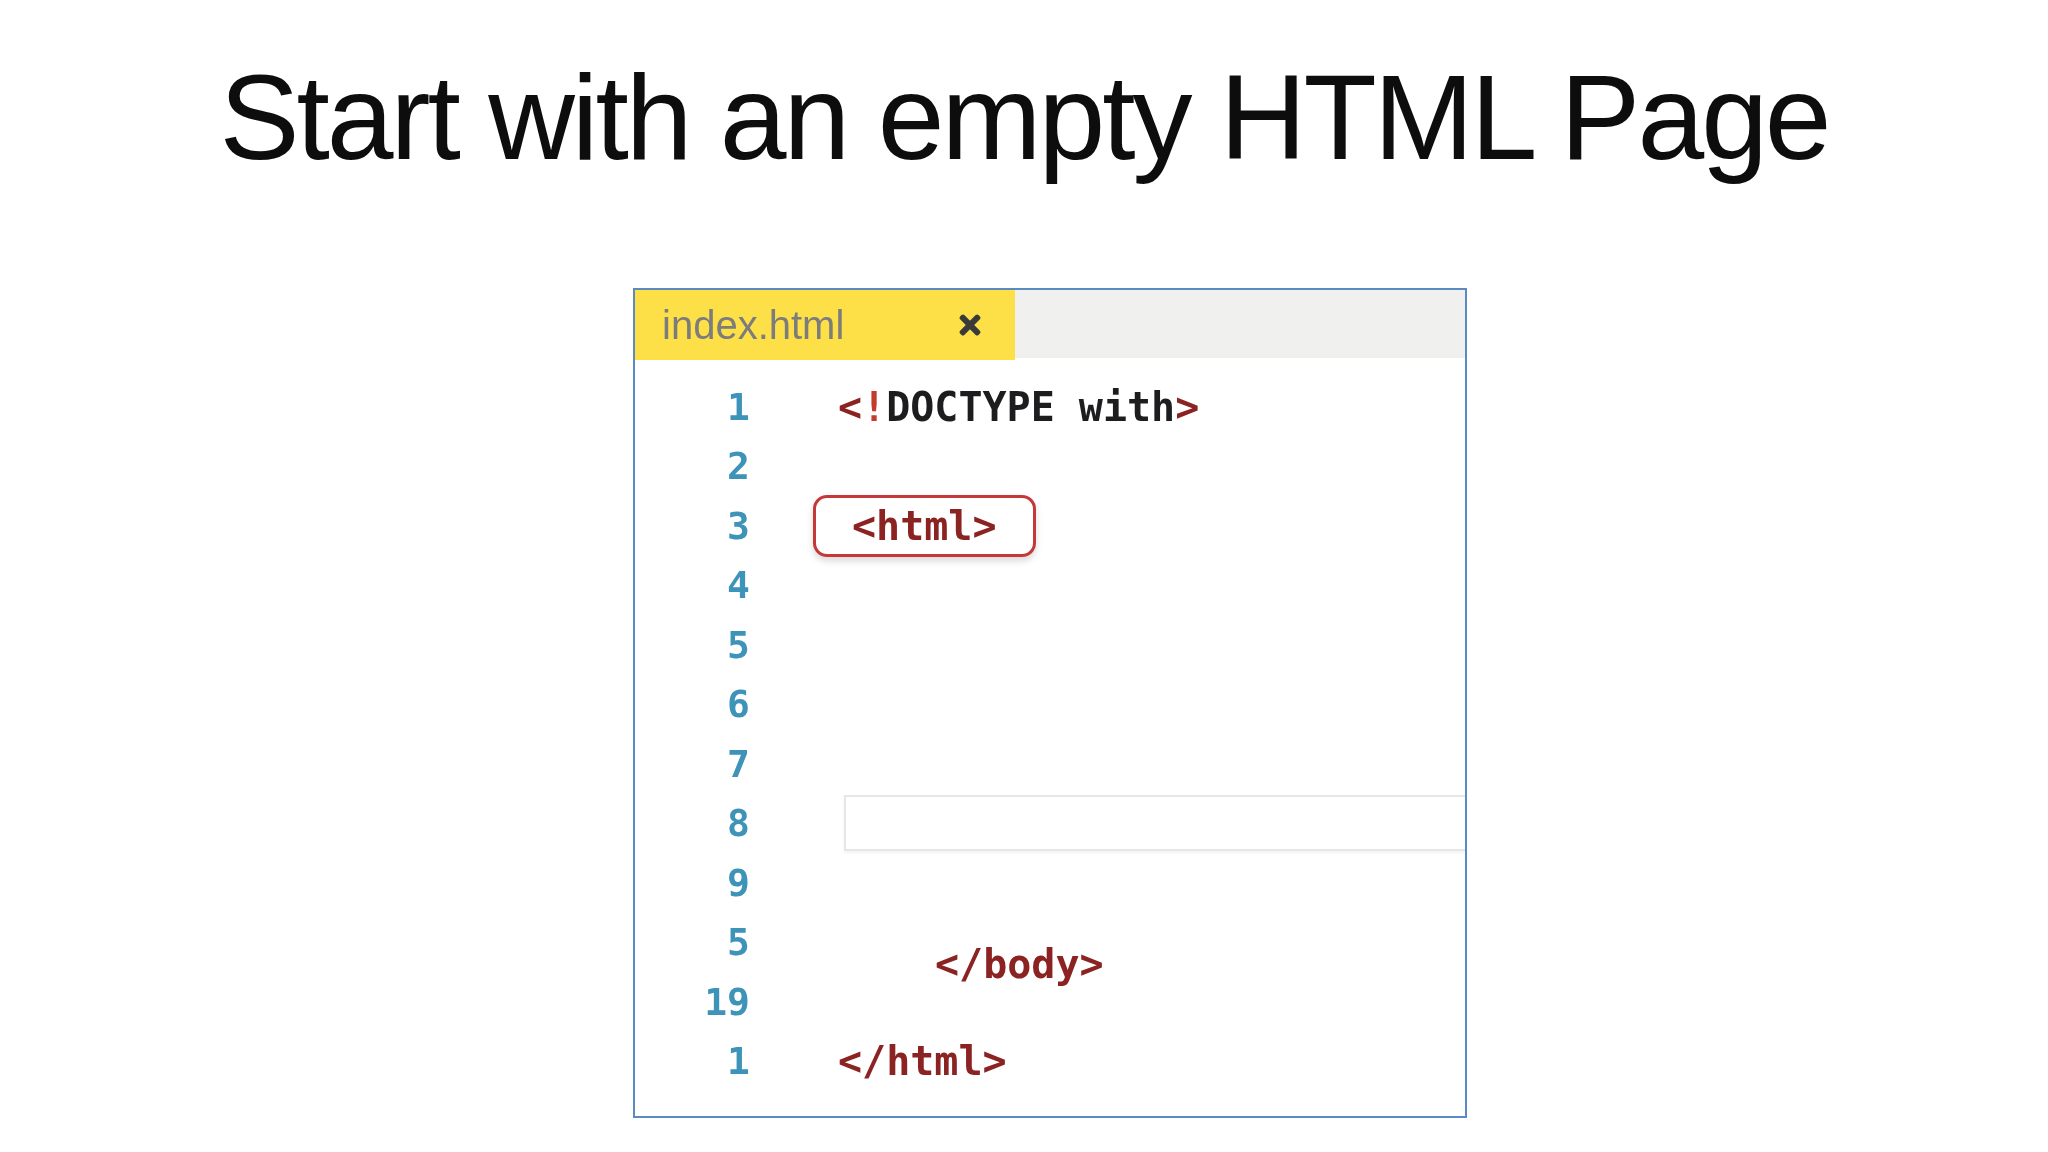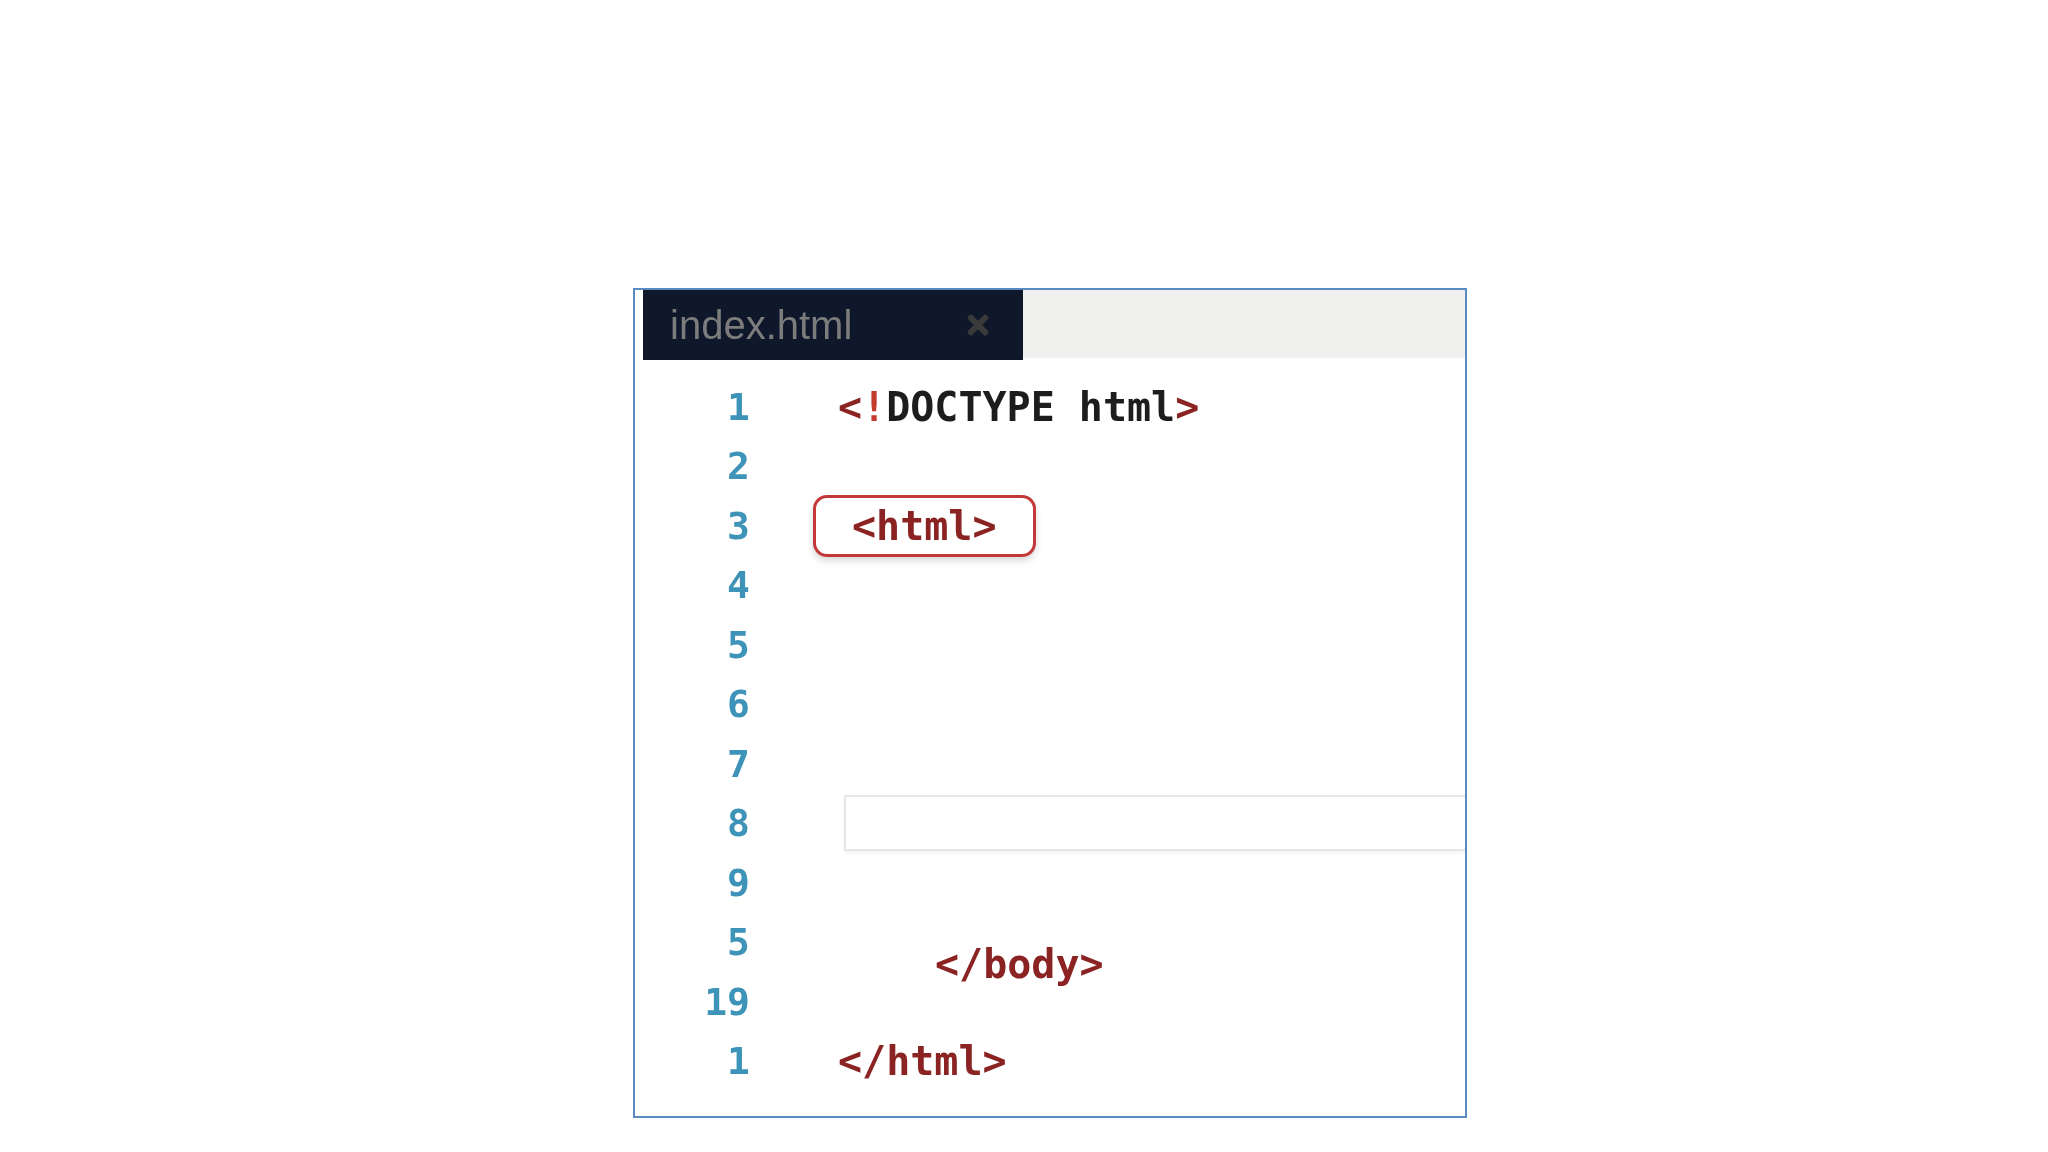--- a/index.html
+++ b/index.html
@@ -20,21 +20,21 @@
     box-sizing:border-box;border:2px solid var(--frame-border,#5b8ac2);
     background:#ffffff;
   }
 
   
   .tabbar{position:relative;height:70px;}
   .tab-filler{
     position:absolute;left:380px;right:0;top:0;height:68px;
     background:var(--tab-filler-bg,#f0f0ee);
   }
-  .tab{position:absolute;left:8px;top:0;width:380px;height:70px;background:#0f172a;}
+  .tab{position:absolute;left:0;top:0;width:380px;height:70px;background:#fde047;}
   .tab-label{
     position:absolute;left:27px;top:0;line-height:70px;
     font-size:40px;color:var(--tab-text,#7c7c7c);
   }
   .close-icon{position:absolute;left:318px;top:18px;width:34px;height:34px;}
   .close-icon::before,.close-icon::after{
     content:"";position:absolute;left:4px;top:14px;width:26px;height:6px;
     background:#3a3a3a;border-radius:2px;
   }
   .close-icon::before{transform:rotate(45deg);}
@@ -71,35 +71,36 @@
     transform:translateY(-50%);
     background:#ffffff;border:2px solid #e6e6e3;border-right:none;
     box-shadow:0 2px 3px rgba(0,0,0,0.05);z-index:1;
   }
 </style>
 </head>
 <body>
 
 <div class="slide">
 
+  <h1 class="slide-title">Start with an empty HTML Page</h1>
 
   <div class="editor">
 
     <div class="tabbar">
       <div class="tab-filler"></div>
       <div class="tab">
         <span class="tab-label">index.html</span>
         <span class="close-icon"></span>
       </div>
     </div>
 
     <div class="code-area">
         <div class="code-row">
           <span class="line-num">1</span>
-          <span class="code-text" style="padding-left: 0px;"><span class="seg-tag">&lt;</span><span class="seg-bang">!</span><span class="seg-keyword">DOCTYPE html</span><span class="seg-tag">&gt;</span></span>
+          <span class="code-text" style="padding-left: 0px;"><span class="seg-tag">&lt;</span><span class="seg-bang">!</span><span class="seg-keyword">DOCTYPE with</span><span class="seg-tag">&gt;</span></span>
         </div>
         <div class="code-row">
           <span class="line-num">2</span>
           <span class="code-text" style="padding-left: 0px;"></span>
         </div>
         <div class="code-row">
           <span class="line-num">3</span>
           <span class="code-text" style="padding-left: 0px;"><span class="annotation-box"><span class="seg-tag">&lt;html&gt;</span></span></span>
         </div>
         <div class="code-row">

